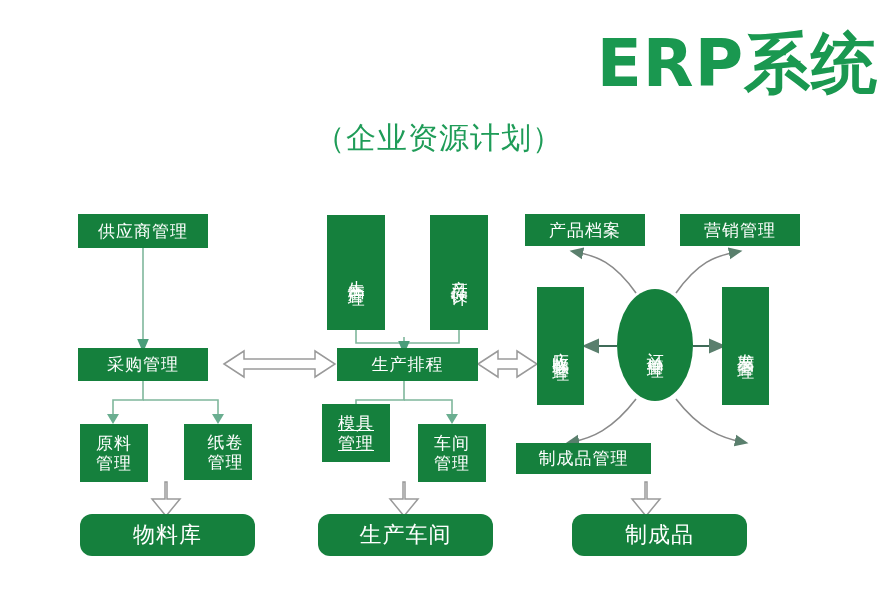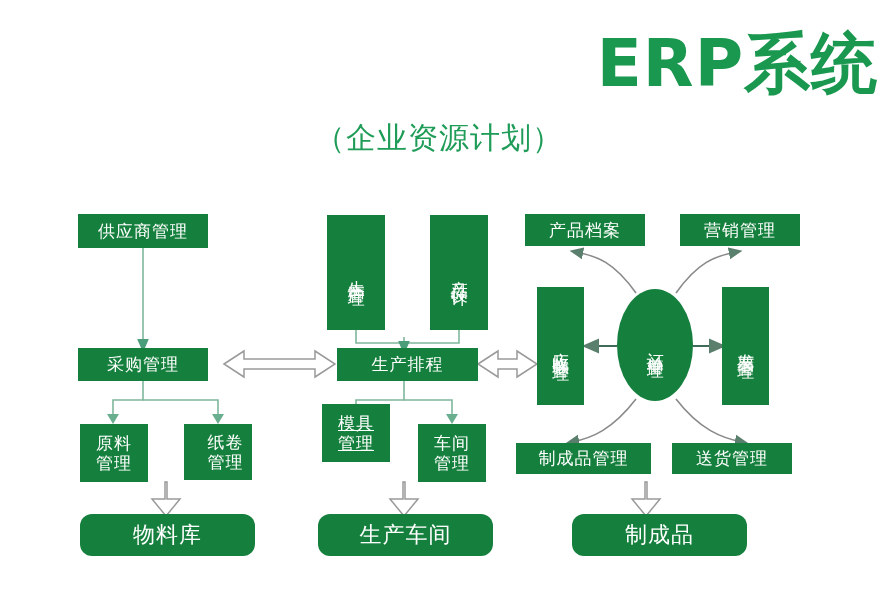--- a/index.html
+++ b/index.html
@@ -182,17 +182,16 @@
   <div class="box" style="left:680px; top:214px; width:120px; height:32px;">营销管理</div>
 
   <div class="box vert" style="left:537px; top:287px; width:47px; height:118px;">应收款管理</div>
 
   <div class="box oval vert" style="left:617px; top:289px; width:76px; height:112px;">订单管理</div>
 
   <div class="box vert" style="left:722px; top:287px; width:47px; height:118px;">发票管理</div>
 
   <div class="box" style="left:516px; top:443px; width:135px; height:31px;">制成品管理</div>
 
-  <div class="box" style="left:672px; top:443px; width:120px; height:31px;">送货管理</div>
 
   <div class="box rounded" style="left:572px; top:514px; width:175px; height:42px;">制成品</div>
 
 </div>
 
 </body></html>

